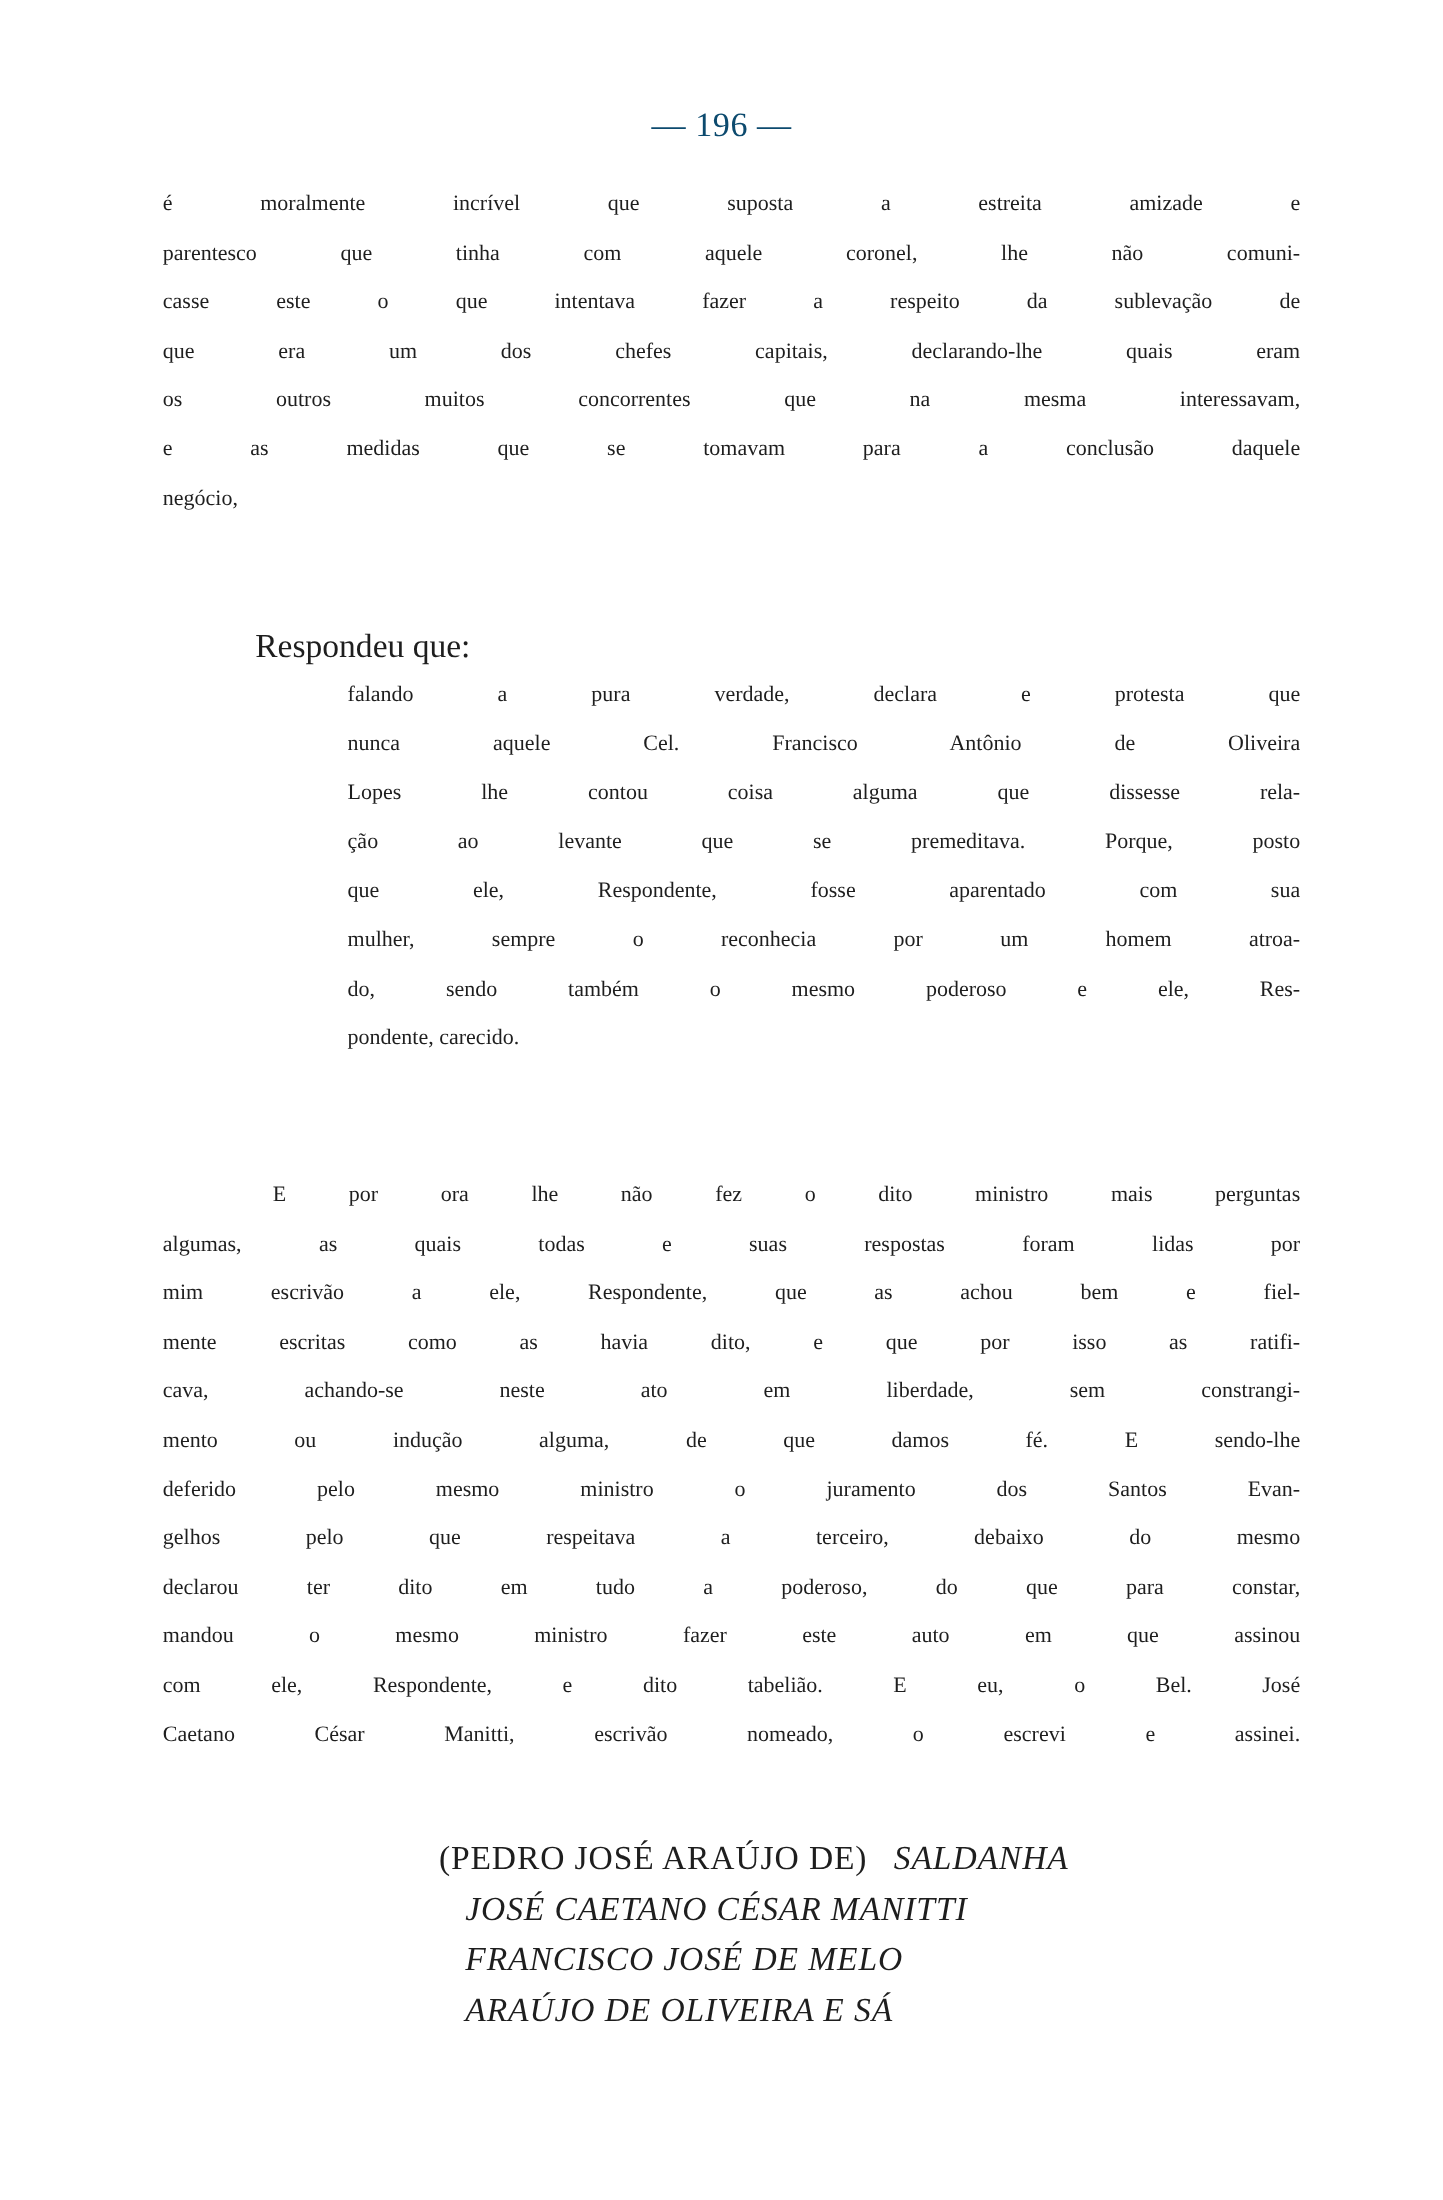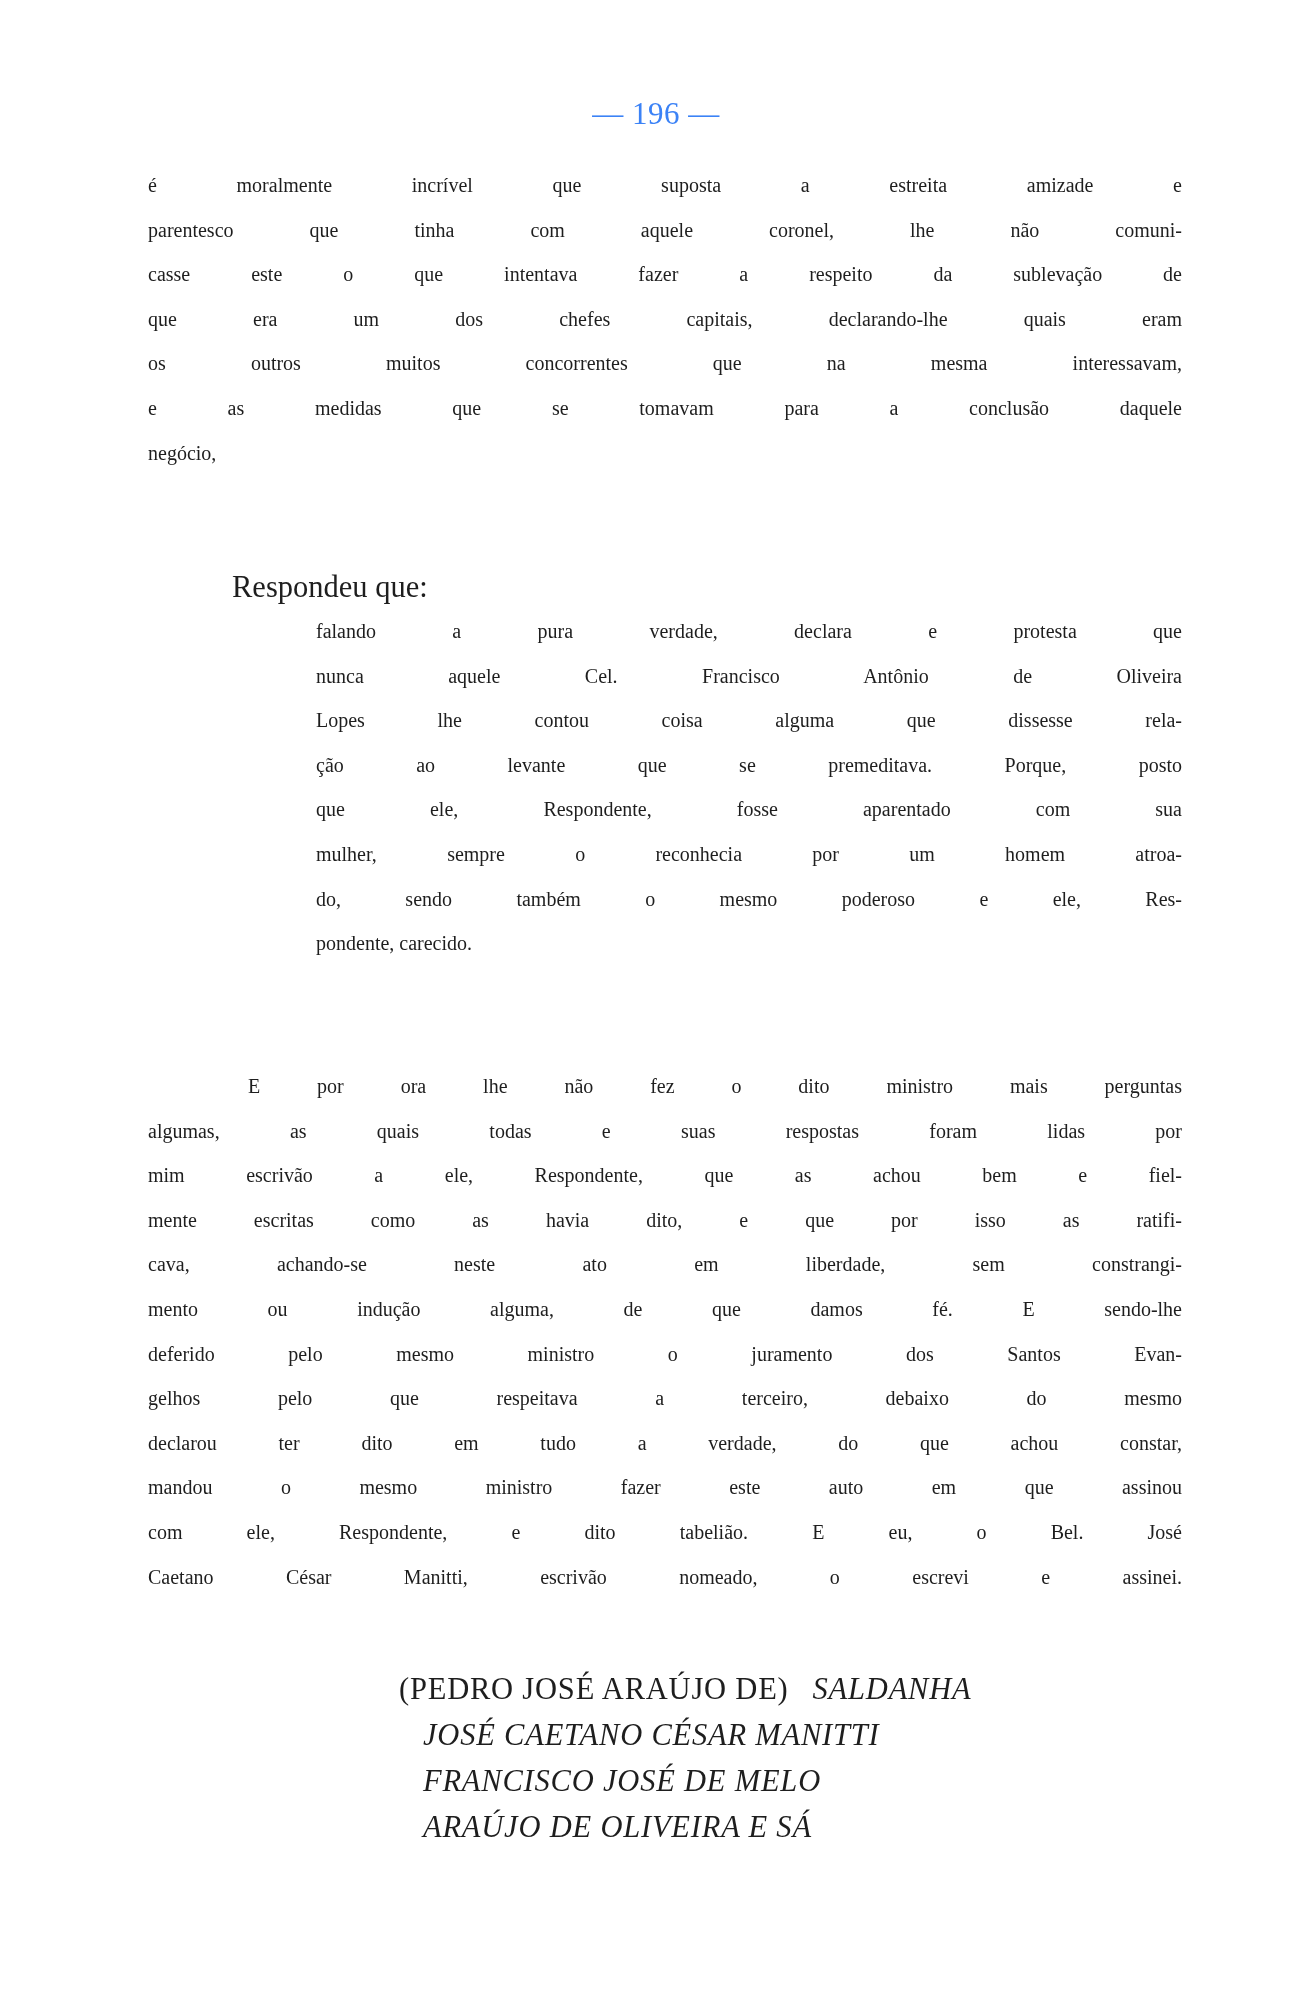--- a/index.html
+++ b/index.html
@@ -16,21 +16,21 @@
       font-family: "Liberation Serif", "DejaVu Serif", serif;
     }
     .page-number {
       position: absolute;
       top: 96px;
       left: 0;
       width: 1312px;
       text-align: center;
       font-size: 31px;
       letter-spacing: 0.5px;
-      color: #3b82f6;
+      color: #0c4a6e;
     }
     .block {
       position: absolute;
       font-size: 20px;
       line-height: 44.6px;
       text-align: justify;
       text-align-last: justify;
     }
     .block .line {
       display: block;
@@ -123,21 +123,21 @@
 
 <div class="block" id="para2">
   <span class="line first">E por ora lhe não fez o dito ministro mais perguntas</span>
   <span class="line">algumas, as quais todas e suas respostas foram lidas por</span>
   <span class="line">mim escrivão a ele, Respondente, que as achou bem e fiel-</span>
   <span class="line">mente escritas como as havia dito, e que por isso as ratifi-</span>
   <span class="line">cava, achando-se neste ato em liberdade, sem constrangi-</span>
   <span class="line">mento ou indução alguma, de que damos fé.  E sendo-lhe</span>
   <span class="line">deferido pelo mesmo ministro o juramento dos Santos Evan-</span>
   <span class="line">gelhos pelo que respeitava a terceiro, debaixo do mesmo</span>
-  <span class="line">declarou ter dito em tudo a verdade, do que achou constar,</span>
+  <span class="line">declarou ter dito em tudo a poderoso, do que para constar,</span>
   <span class="line">mandou o mesmo ministro fazer este auto em que assinou</span>
   <span class="line">com ele, Respondente, e dito tabelião.  E eu, o Bel. José</span>
   <span class="line">Caetano César Manitti, escrivão nomeado, o escrevi e assinei.</span>
 </div>
 
 <div class="signatures">
   <span class="sig-line">
     <span class="upright">(PEDRO JOSÉ ARAÚJO DE)</span><span class="gap"></span><span class="italic">SALDANHA</span>
   </span>
   <span class="sig-line italic indent">JOSÉ CAETANO CÉSAR MANITTI</span>

